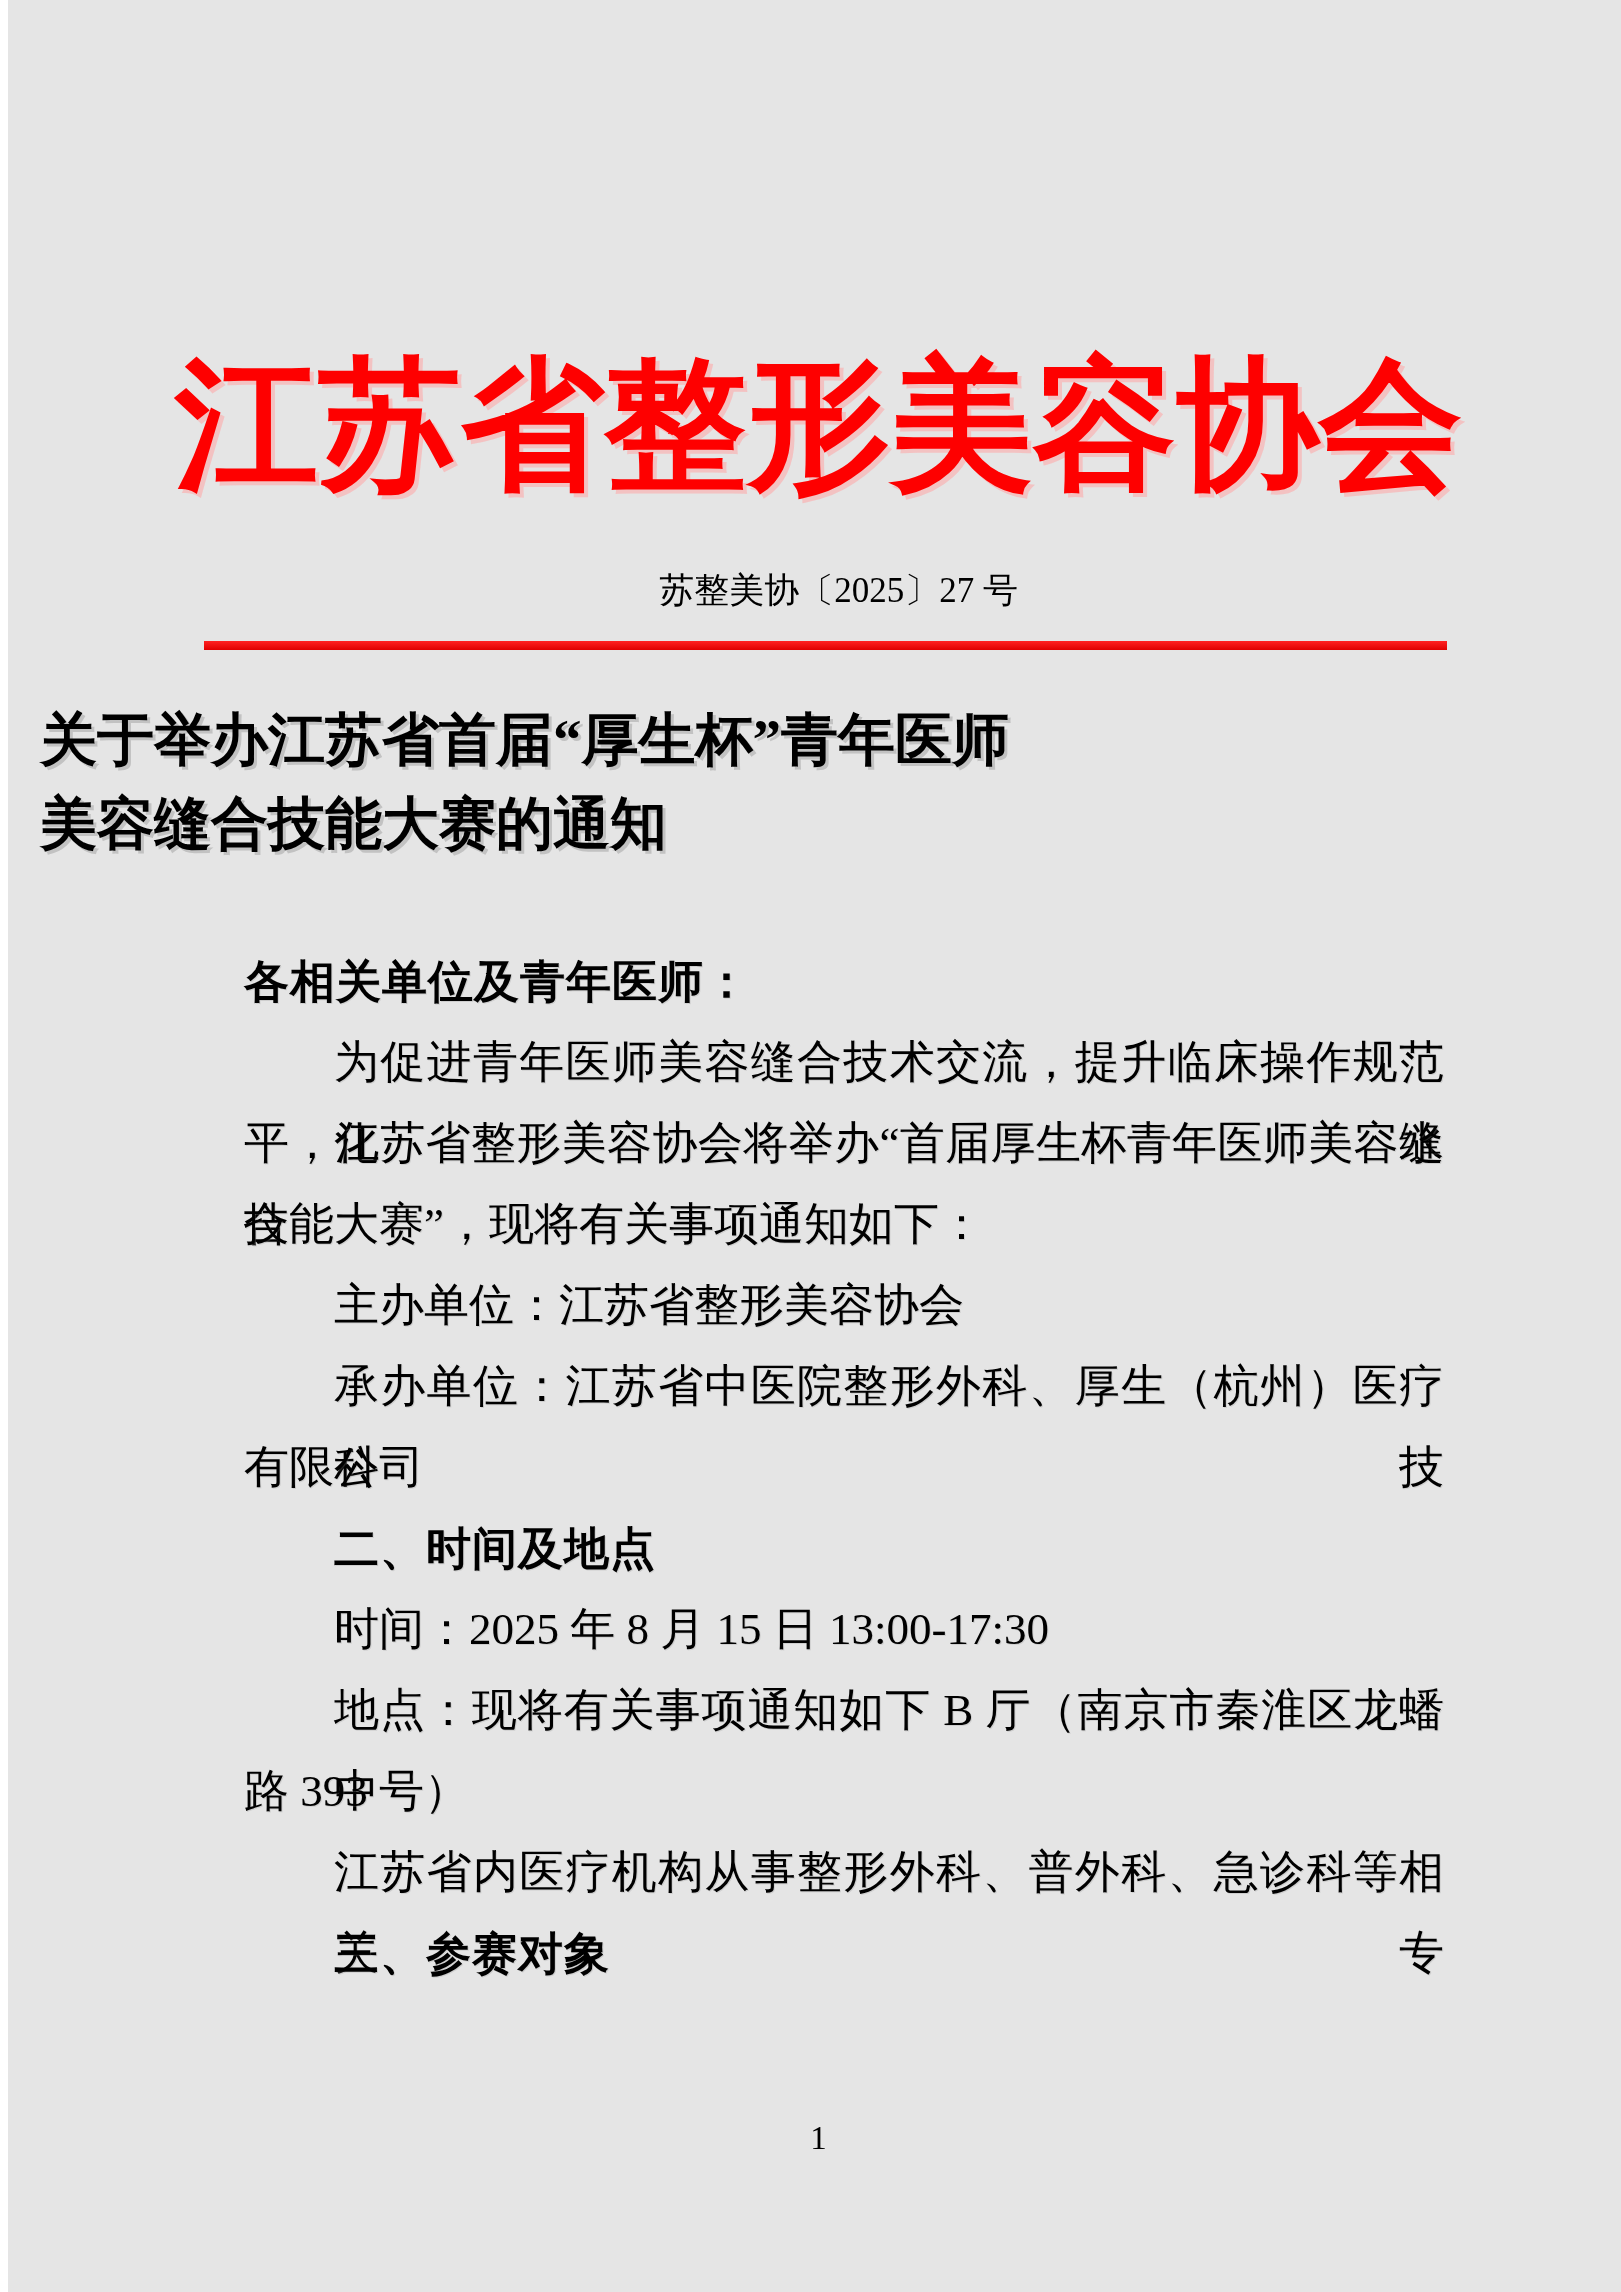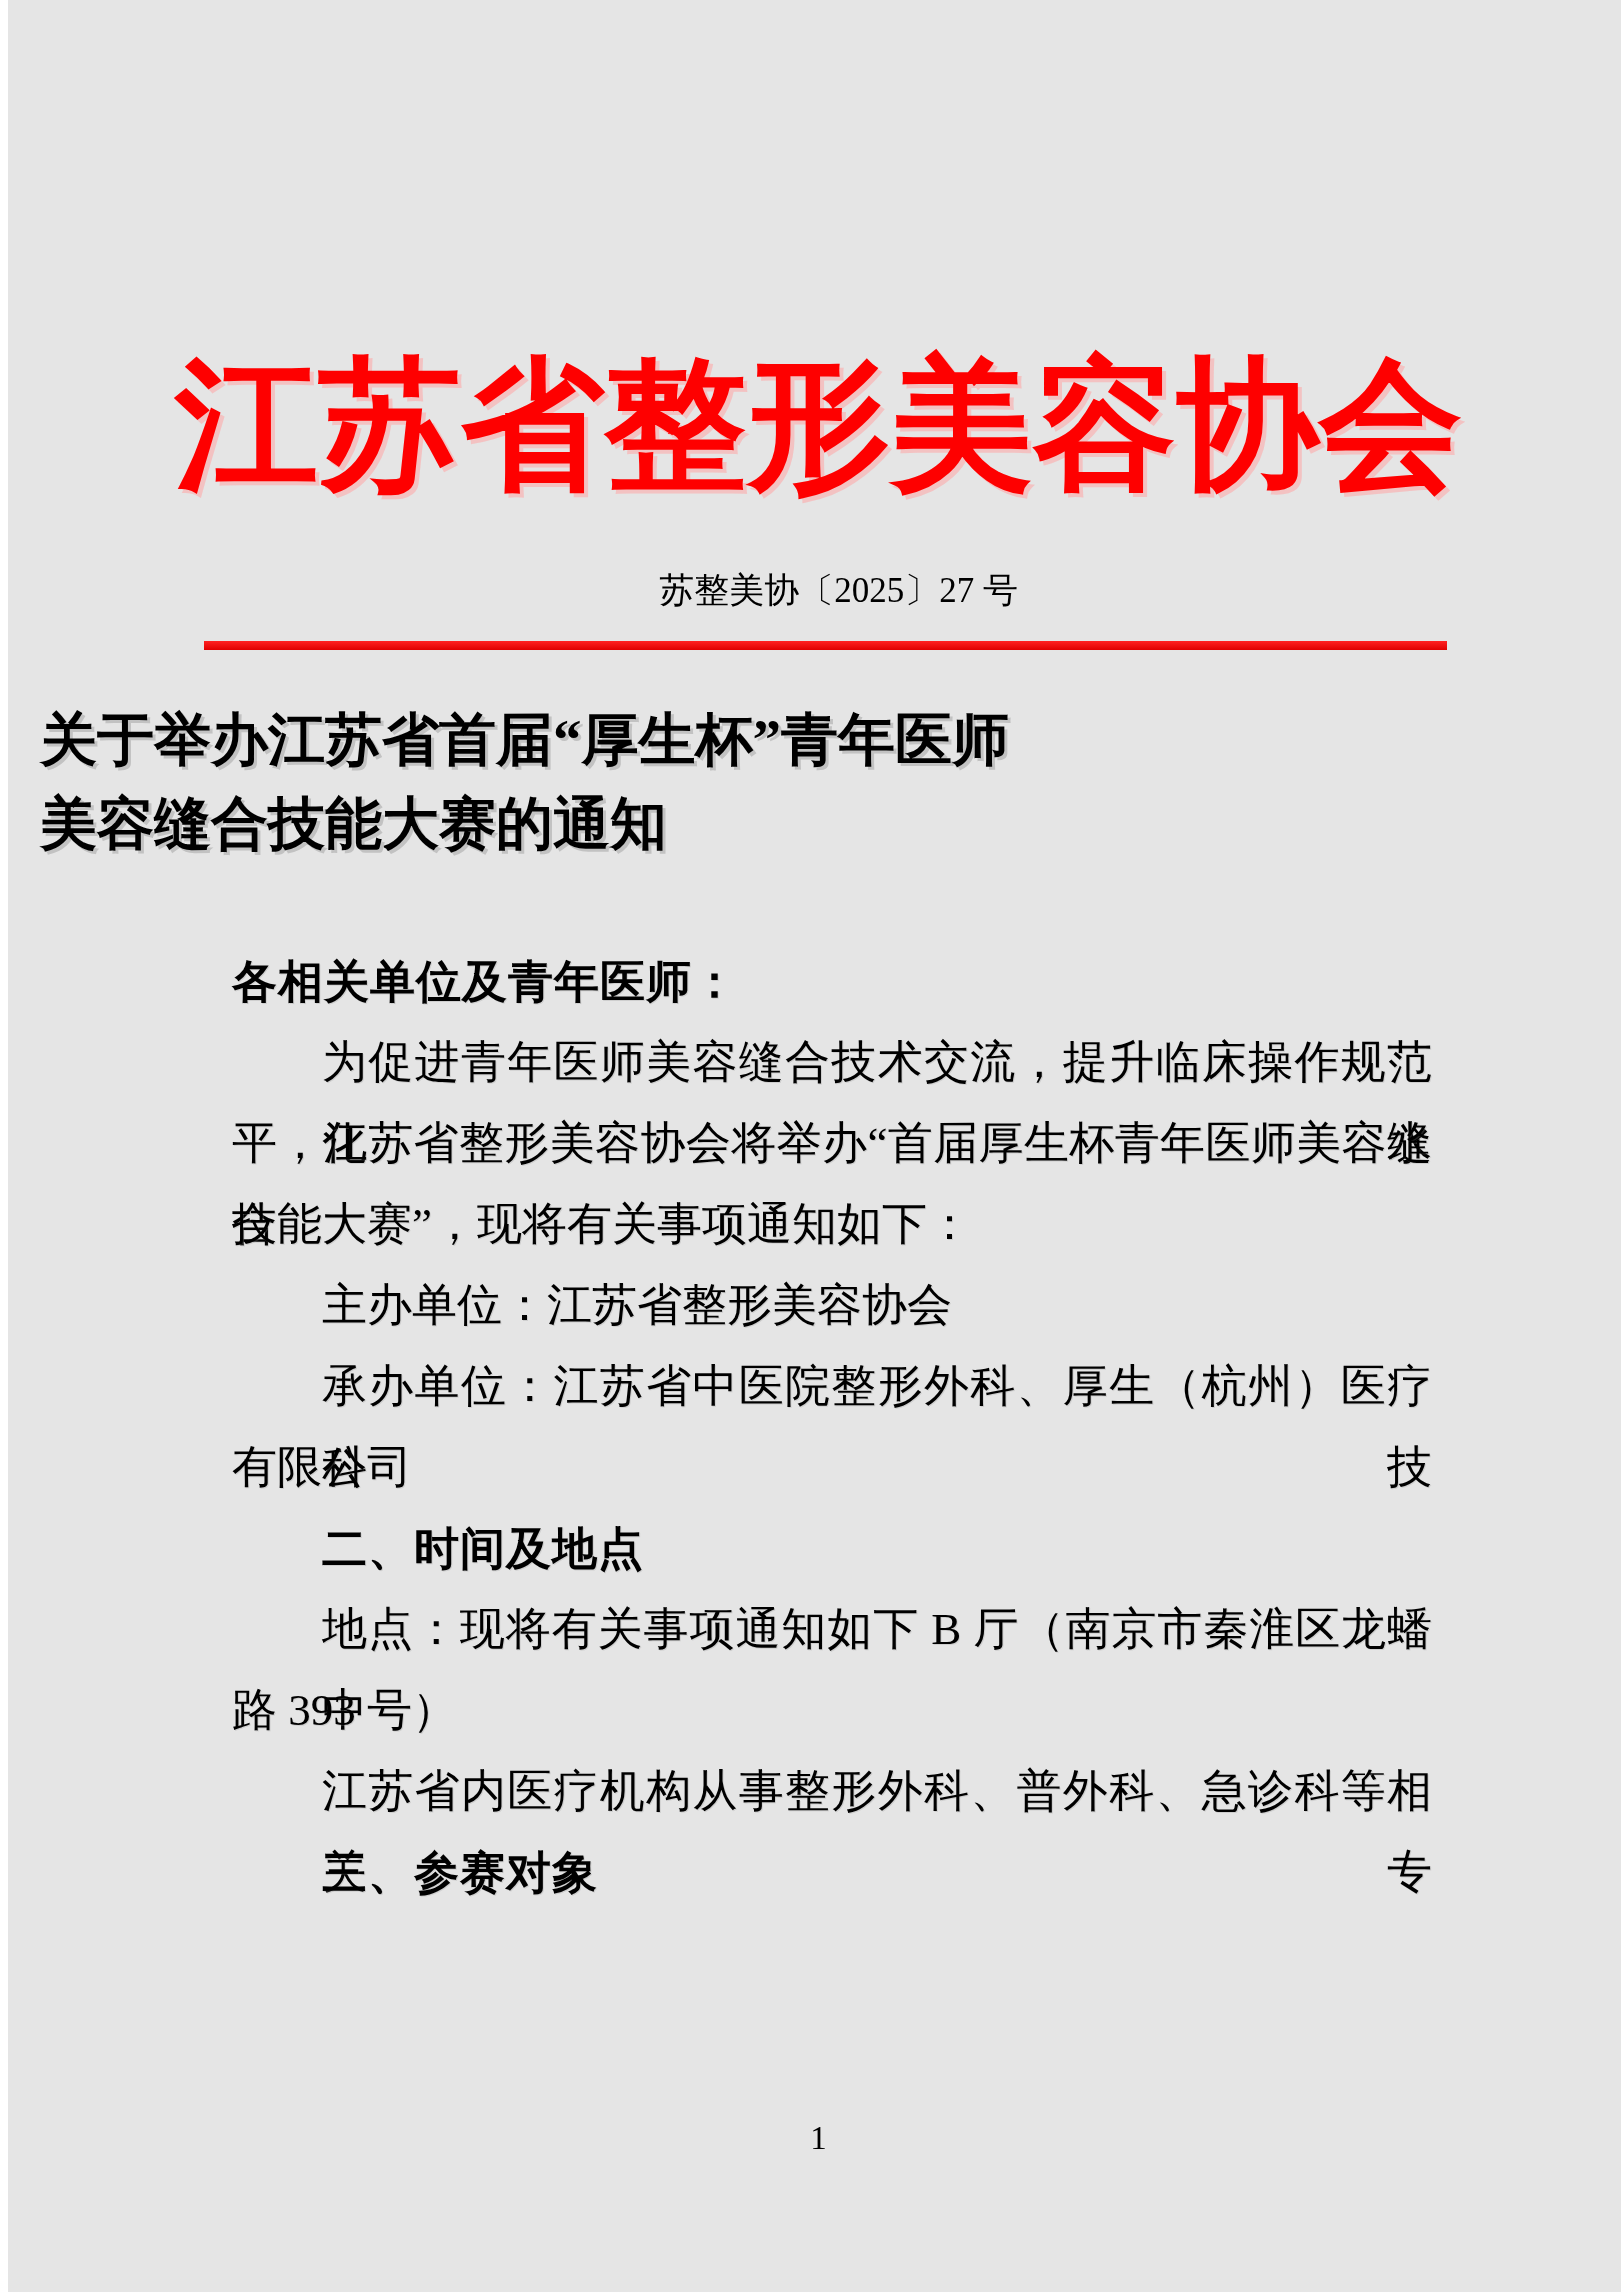--- a/index.html
+++ b/index.html
@@ -73,21 +73,21 @@
     color: #000000;
     text-shadow: 2.9px 2.9px 0 rgba(150, 150, 150, 0.45);
     white-space: nowrap;
     padding-left: 32px;
   }
 
   
   .body-text {
     position: absolute;
     top: 941px;
-    left: 224px;
+    left: 236px;
     width: 1200px;
     font-size: 45px;
     color: #000000;
     font-family: "Liberation Serif", "DejaVu Serif", serif;
   }
   .ln {
     display: block;
     height: 81px;
     line-height: 81px;
     white-space: nowrap;
@@ -138,20 +138,21 @@
 
   <div class="body-text">
     <div class="ln hd">各相关单位及青年医师：</div>
     <div class="ln indent just">为促进青年医师美容缝合技术交流，提升临床操作规范化水</div>
     <div class="ln just">平，江苏省整形美容协会将举办“首届厚生杯青年医师美容缝合</div>
     <div class="ln">技能大赛”，现将有关事项通知如下：</div>
     <div class="ln indent">主办单位：江苏省整形美容协会</div>
     <div class="ln indent just">承办单位：江苏省中医院整形外科、厚生（杭州）医疗科技</div>
     <div class="ln">有限公司</div>
     <div class="ln hd indent">二、时间及地点</div>
+    <div class="ln indent">时间：2025 年 8 月 15 日 13:00-17:30</div>
     <div class="ln indent just">地点：现将有关事项通知如下 B 厅（南京市秦淮区龙蟠中</div>
     <div class="ln">路 393 号）</div>
     <div class="ln indent just">江苏省内医疗机构从事整形外科、普外科、急诊科等相关专</div>
     <div class="ln hd indent">三、参赛对象</div>
   </div>
 
   <div class="page-number">1</div>
 
 </div>
 

